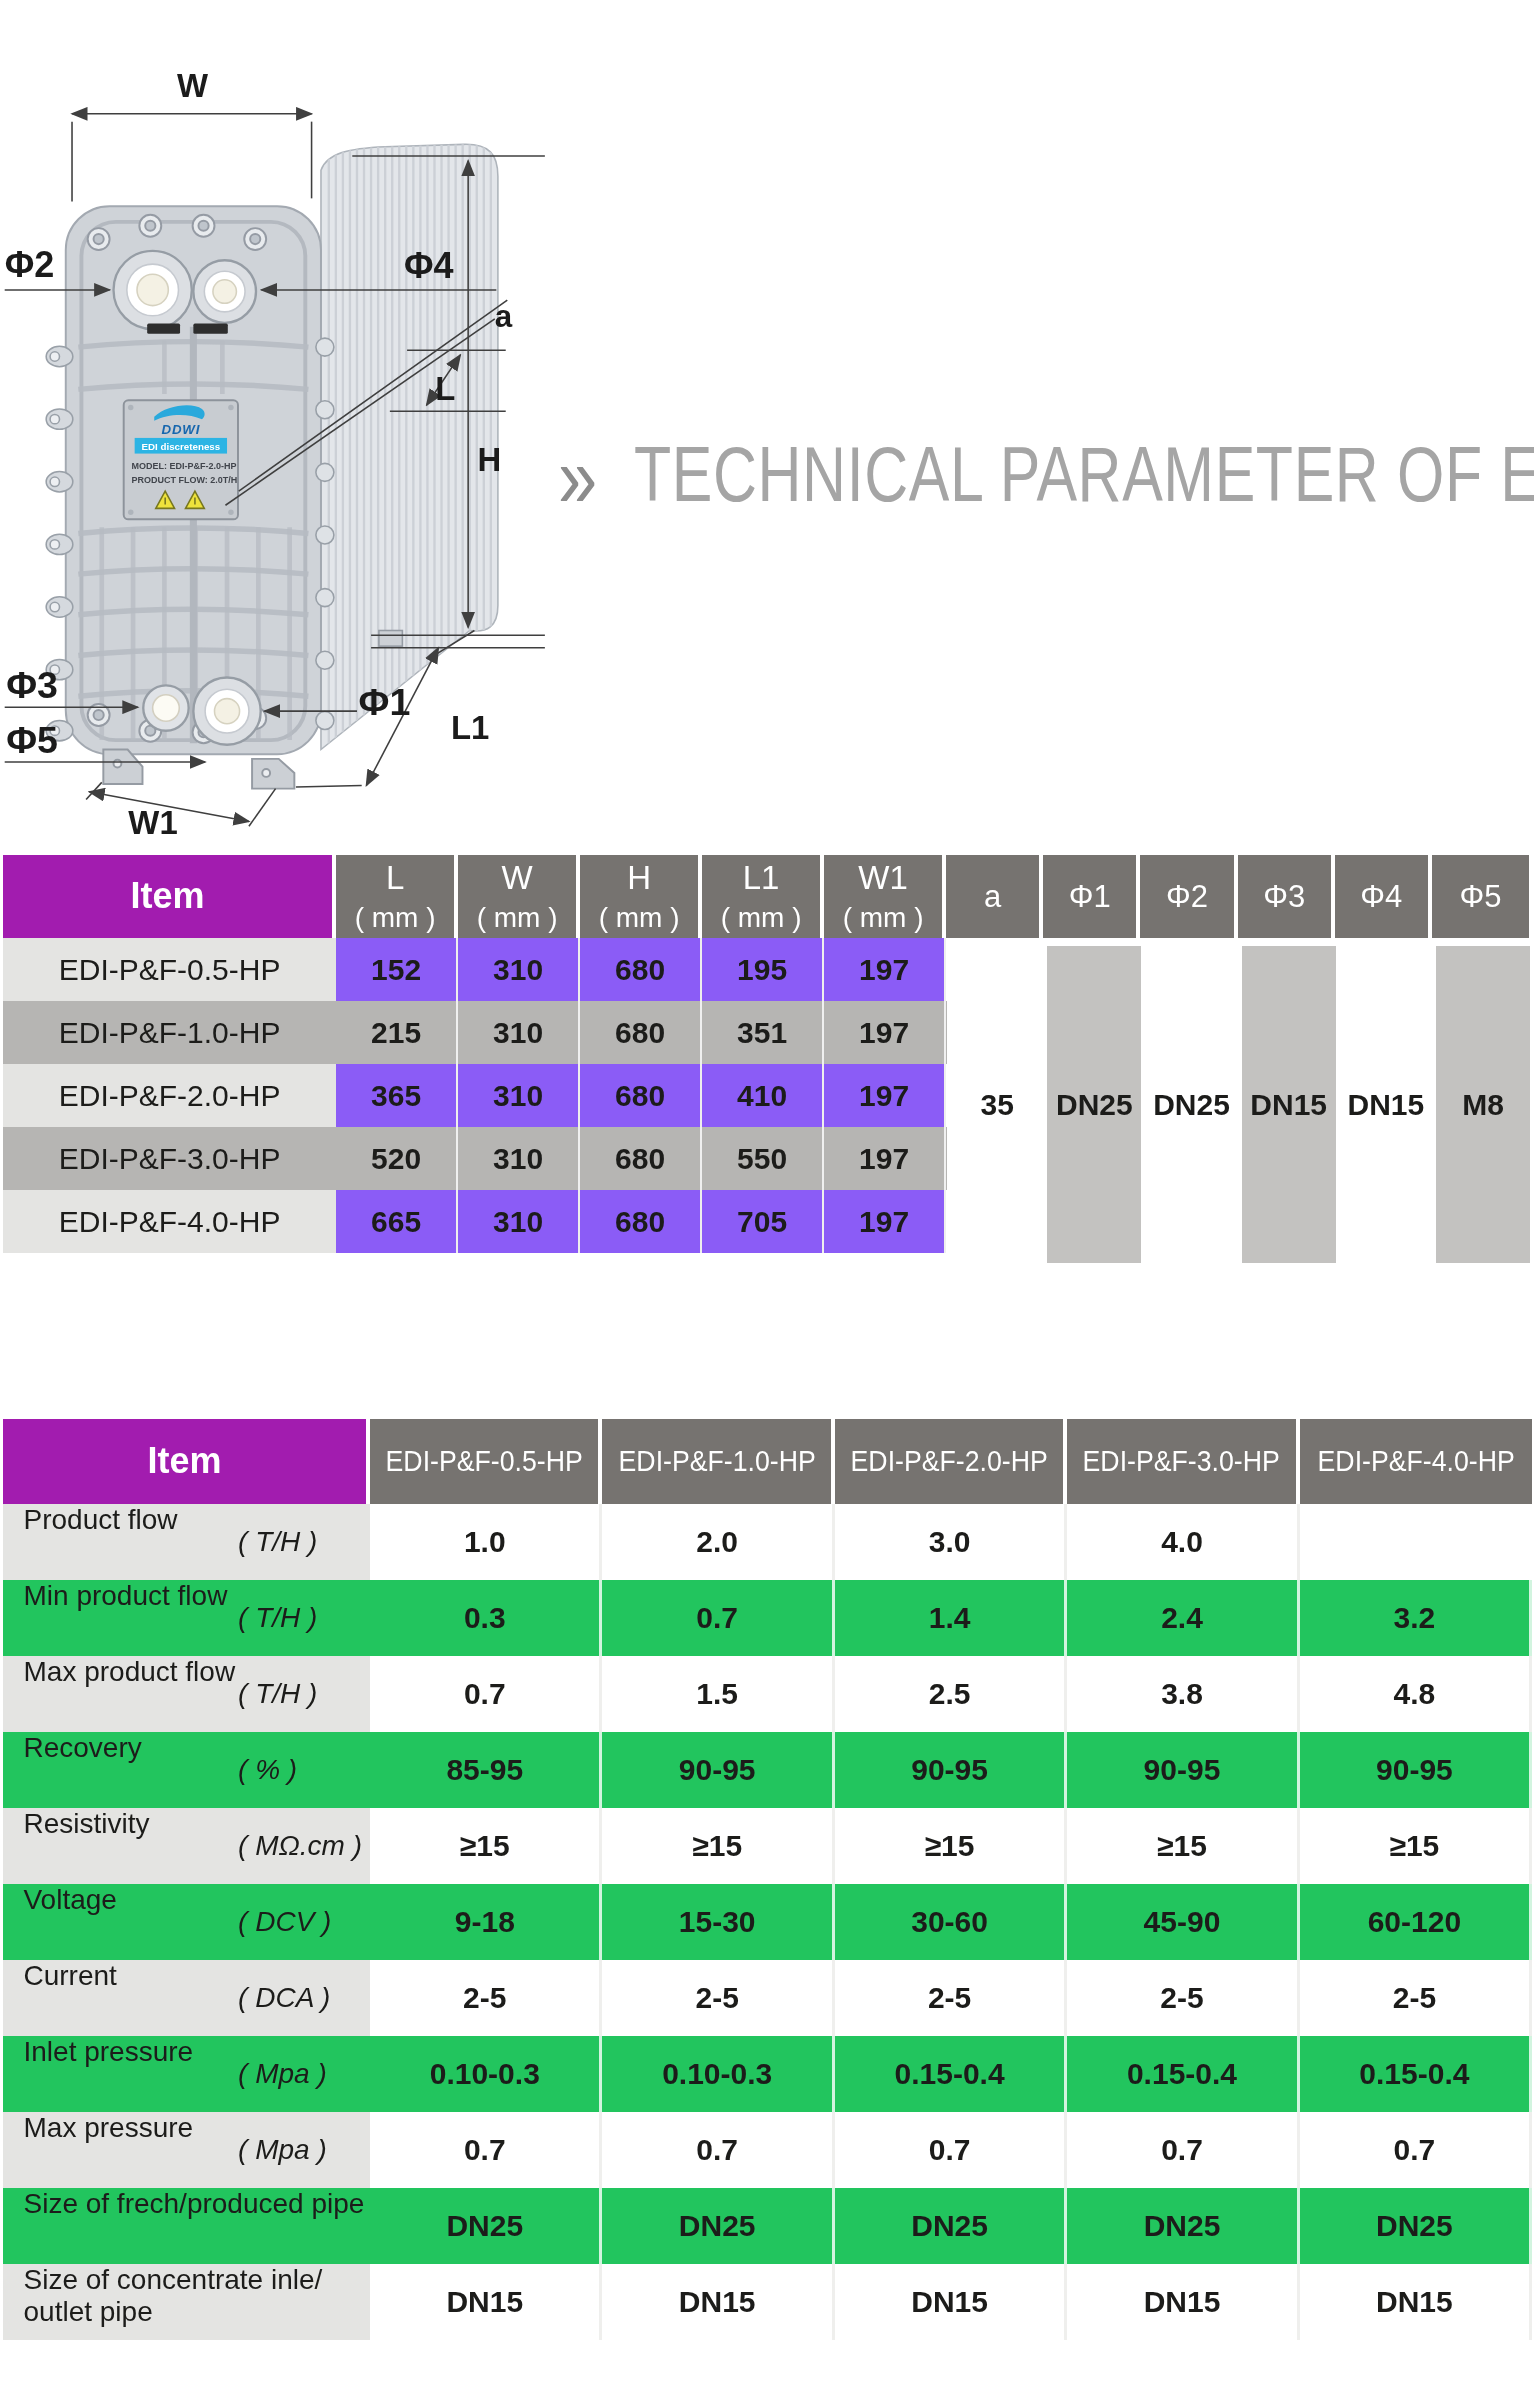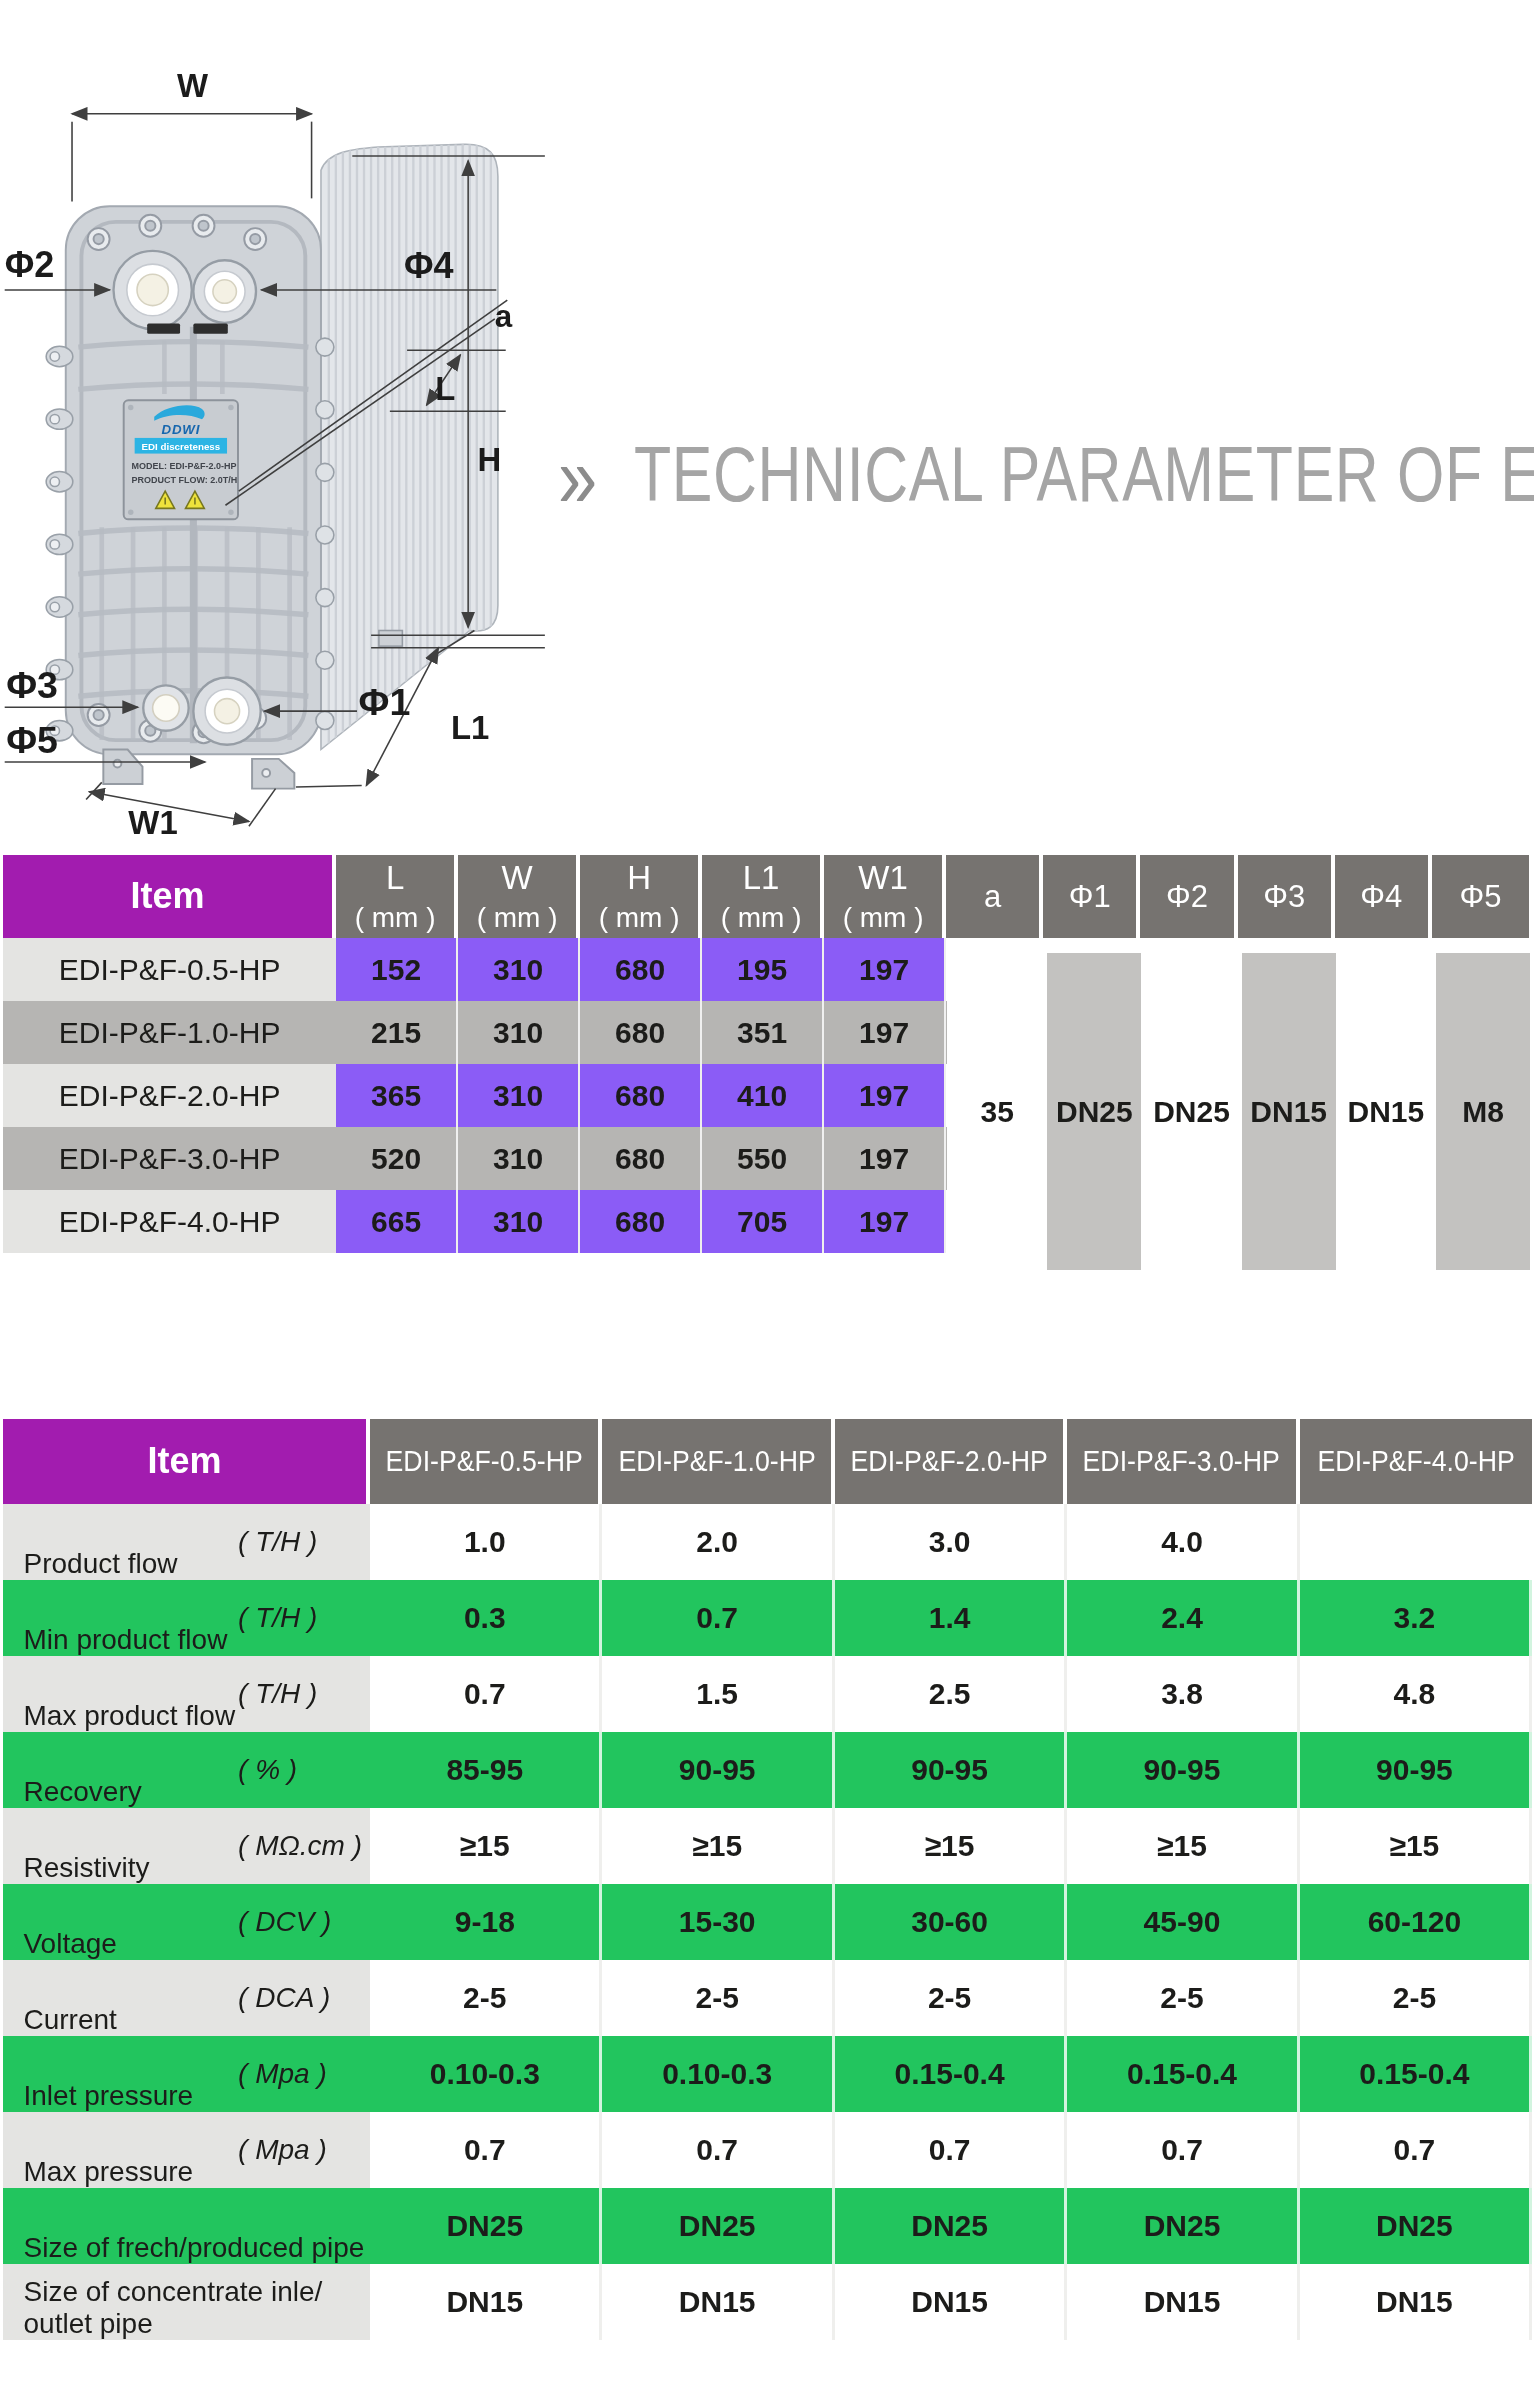--- a/index.html
+++ b/index.html
@@ -24,36 +24,36 @@
   .hcell.simple{font-size:31px;flex-direction:row;}
   .hcell.item{background:#a21caf;font-size:36px;font-weight:600;}
   .t1-body{position:relative;height:317px;}
   .t1-row{display:grid;grid-template-columns:333px repeat(5,122px);height:63px;}
   .t1-row.light .icell{background:#e4e4e2;}
   .t1-row.light .vcell{background:#8b5cf6;border-right:2.3px solid #efefed;}
   .t1-row.gray{background:#b6b5b3;}
   .t1-row.gray .vcell{border-right:2.3px solid rgba(255,255,255,.8);}
   .icell{display:flex;align-items:center;justify-content:center;font-size:30px;}
   .vcell{display:flex;align-items:center;justify-content:center;font-size:30px;font-weight:700;}
-  .t1-ov{position:absolute;left:944px;top:15px;width:583px;height:317px;display:grid;grid-template-columns:repeat(6,1fr);}
+  .t1-ov{position:absolute;left:944px;top:8px;width:583px;height:317px;display:grid;grid-template-columns:repeat(6,1fr);}
   .stripe{display:flex;align-items:center;justify-content:center;font-size:30px;font-weight:700;border-left:3.9px solid #fff;}
   .stripe.g{background:#c3c2c0;}
   .stripe.w{background:#fff;}
 
   
   .t2{position:absolute;left:3.1px;top:1419px;width:1529px;}
   .t2-head{display:grid;grid-template-columns:367px repeat(5,1fr);height:85px;}
   .t2-head .model{font-size:29px;font-weight:400;flex-direction:row;}
   .t2-head .model span{display:inline-block;transform:scaleX(.92);white-space:nowrap;}
   .t2-row{display:grid;grid-template-columns:367px repeat(5,1fr);height:76px;}
   .t2-row.light .lcell{background:#e4e4e2;}
   .t2-row.light .vcell{background:#fff;border-right:3.1px solid #efefed;}
   .t2-row.gray{background:#22c55e;}
   .t2-row.gray .vcell{border-right:3.1px solid rgba(255,255,255,.8);}
-  .lcell{position:relative;display:flex;flex-direction:column;justify-content:flex-end;padding-left:20.4px;
+  .lcell{position:relative;display:flex;flex-direction:column;justify-content:flex-start;padding-left:20.4px;
          font-size:28px;line-height:1.14;}
   .lcell .lname{white-space:nowrap;}
   .lcell .unit{position:absolute;left:235px;top:50%;transform:translateY(-50%);font-size:28px;font-style:italic;}
   .t2 .vcell{font-size:30px;}
 </style>
 </head>
 <body>
 
 <div class="page">
 

